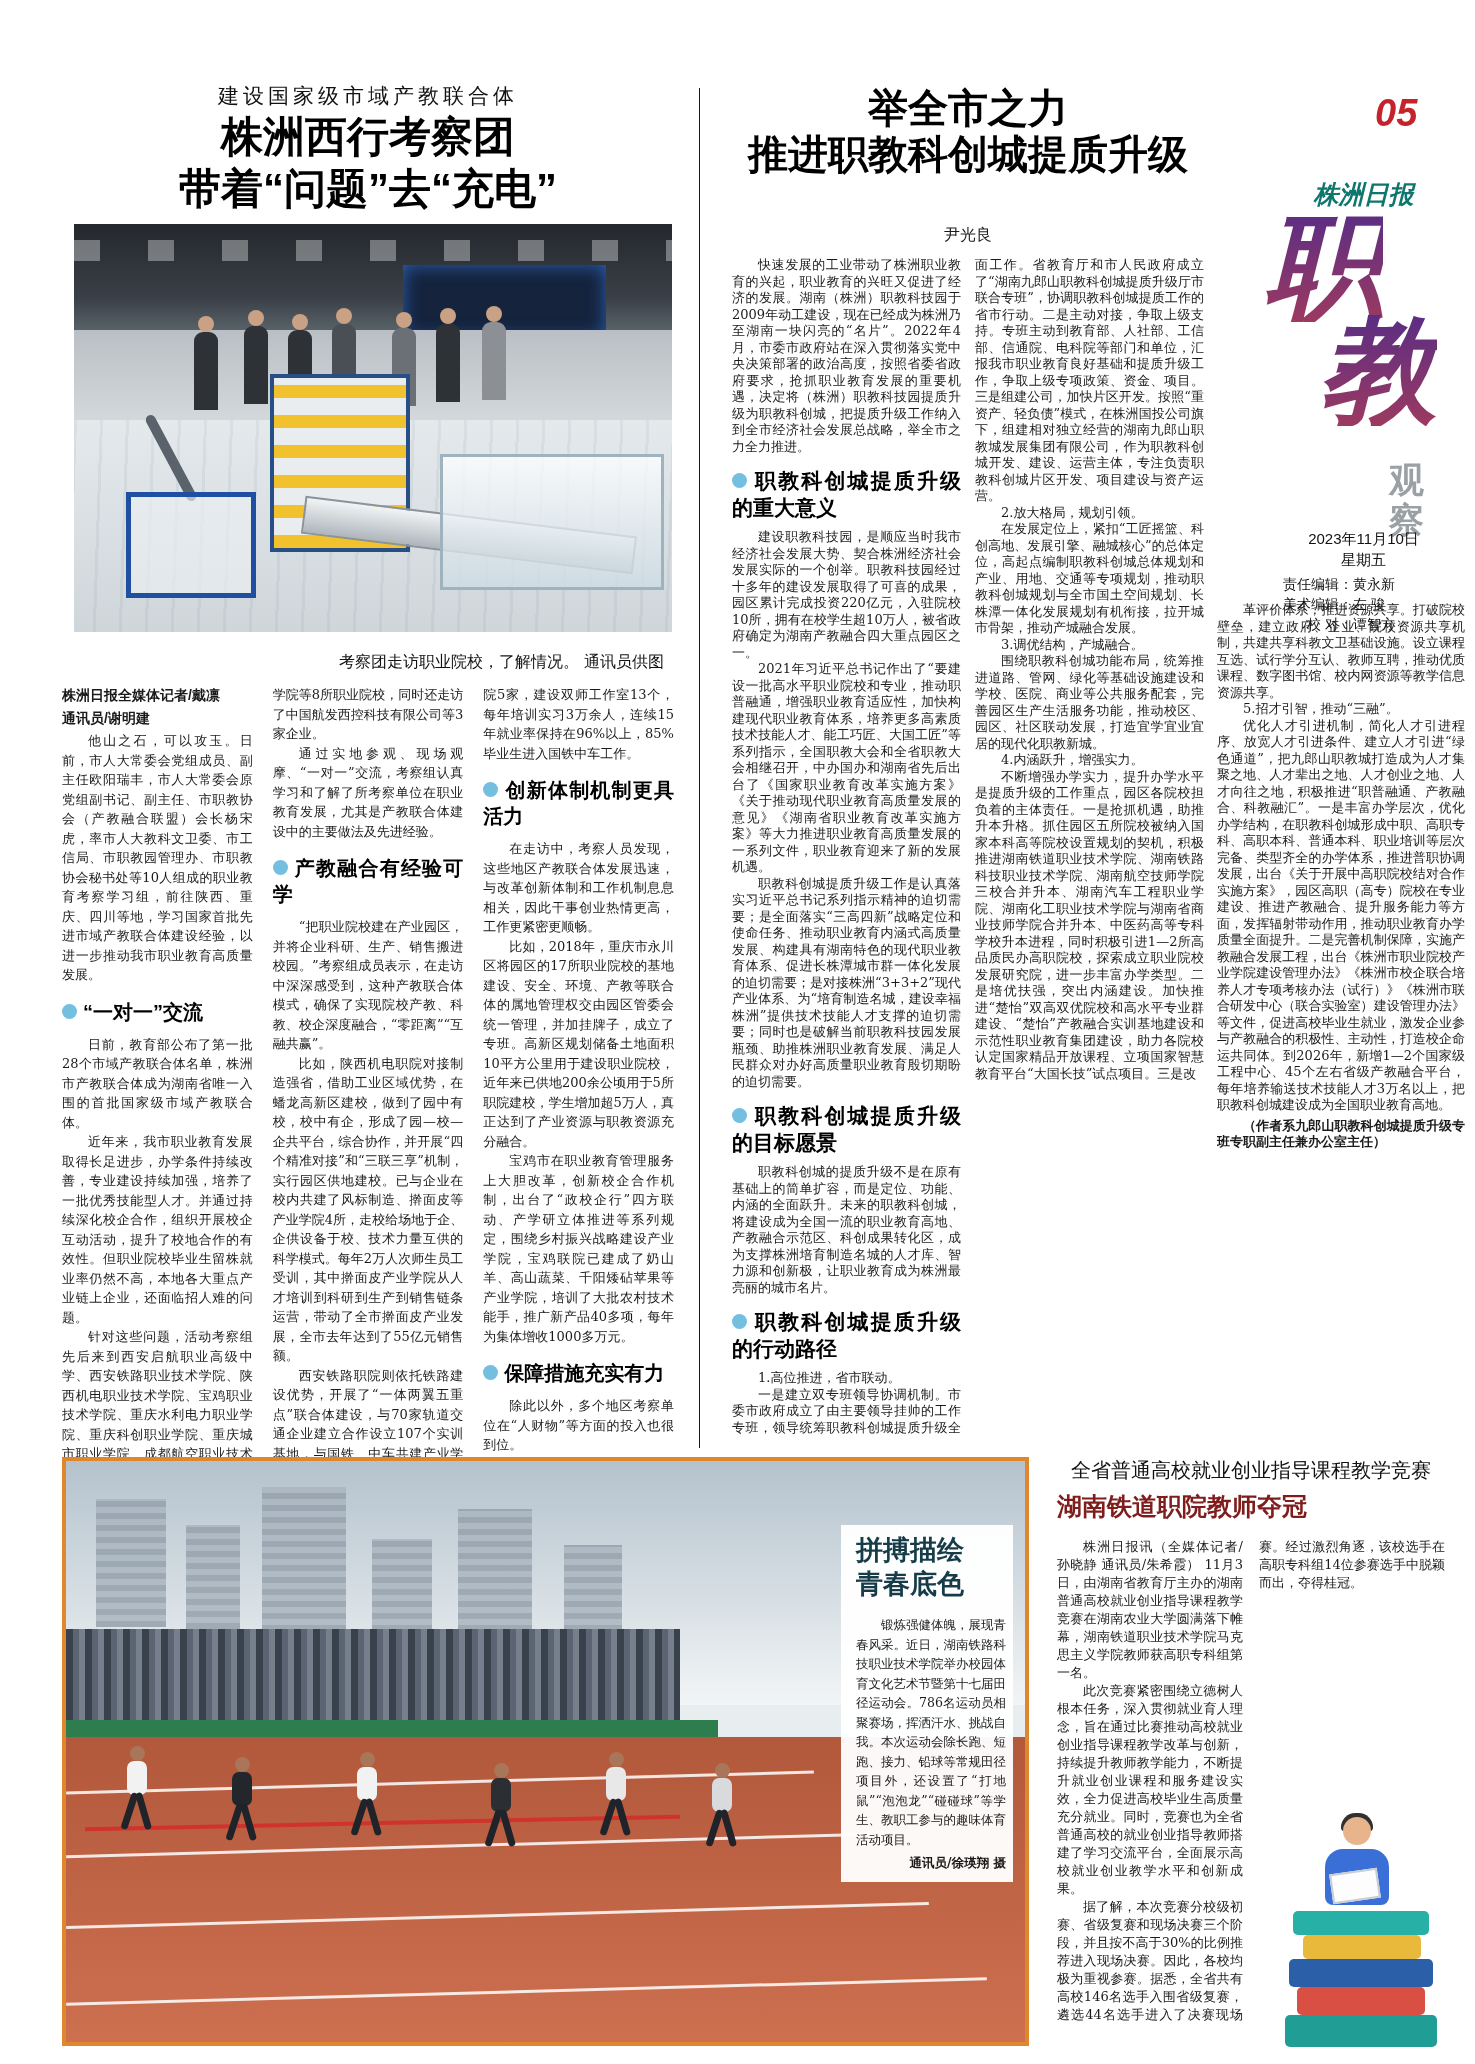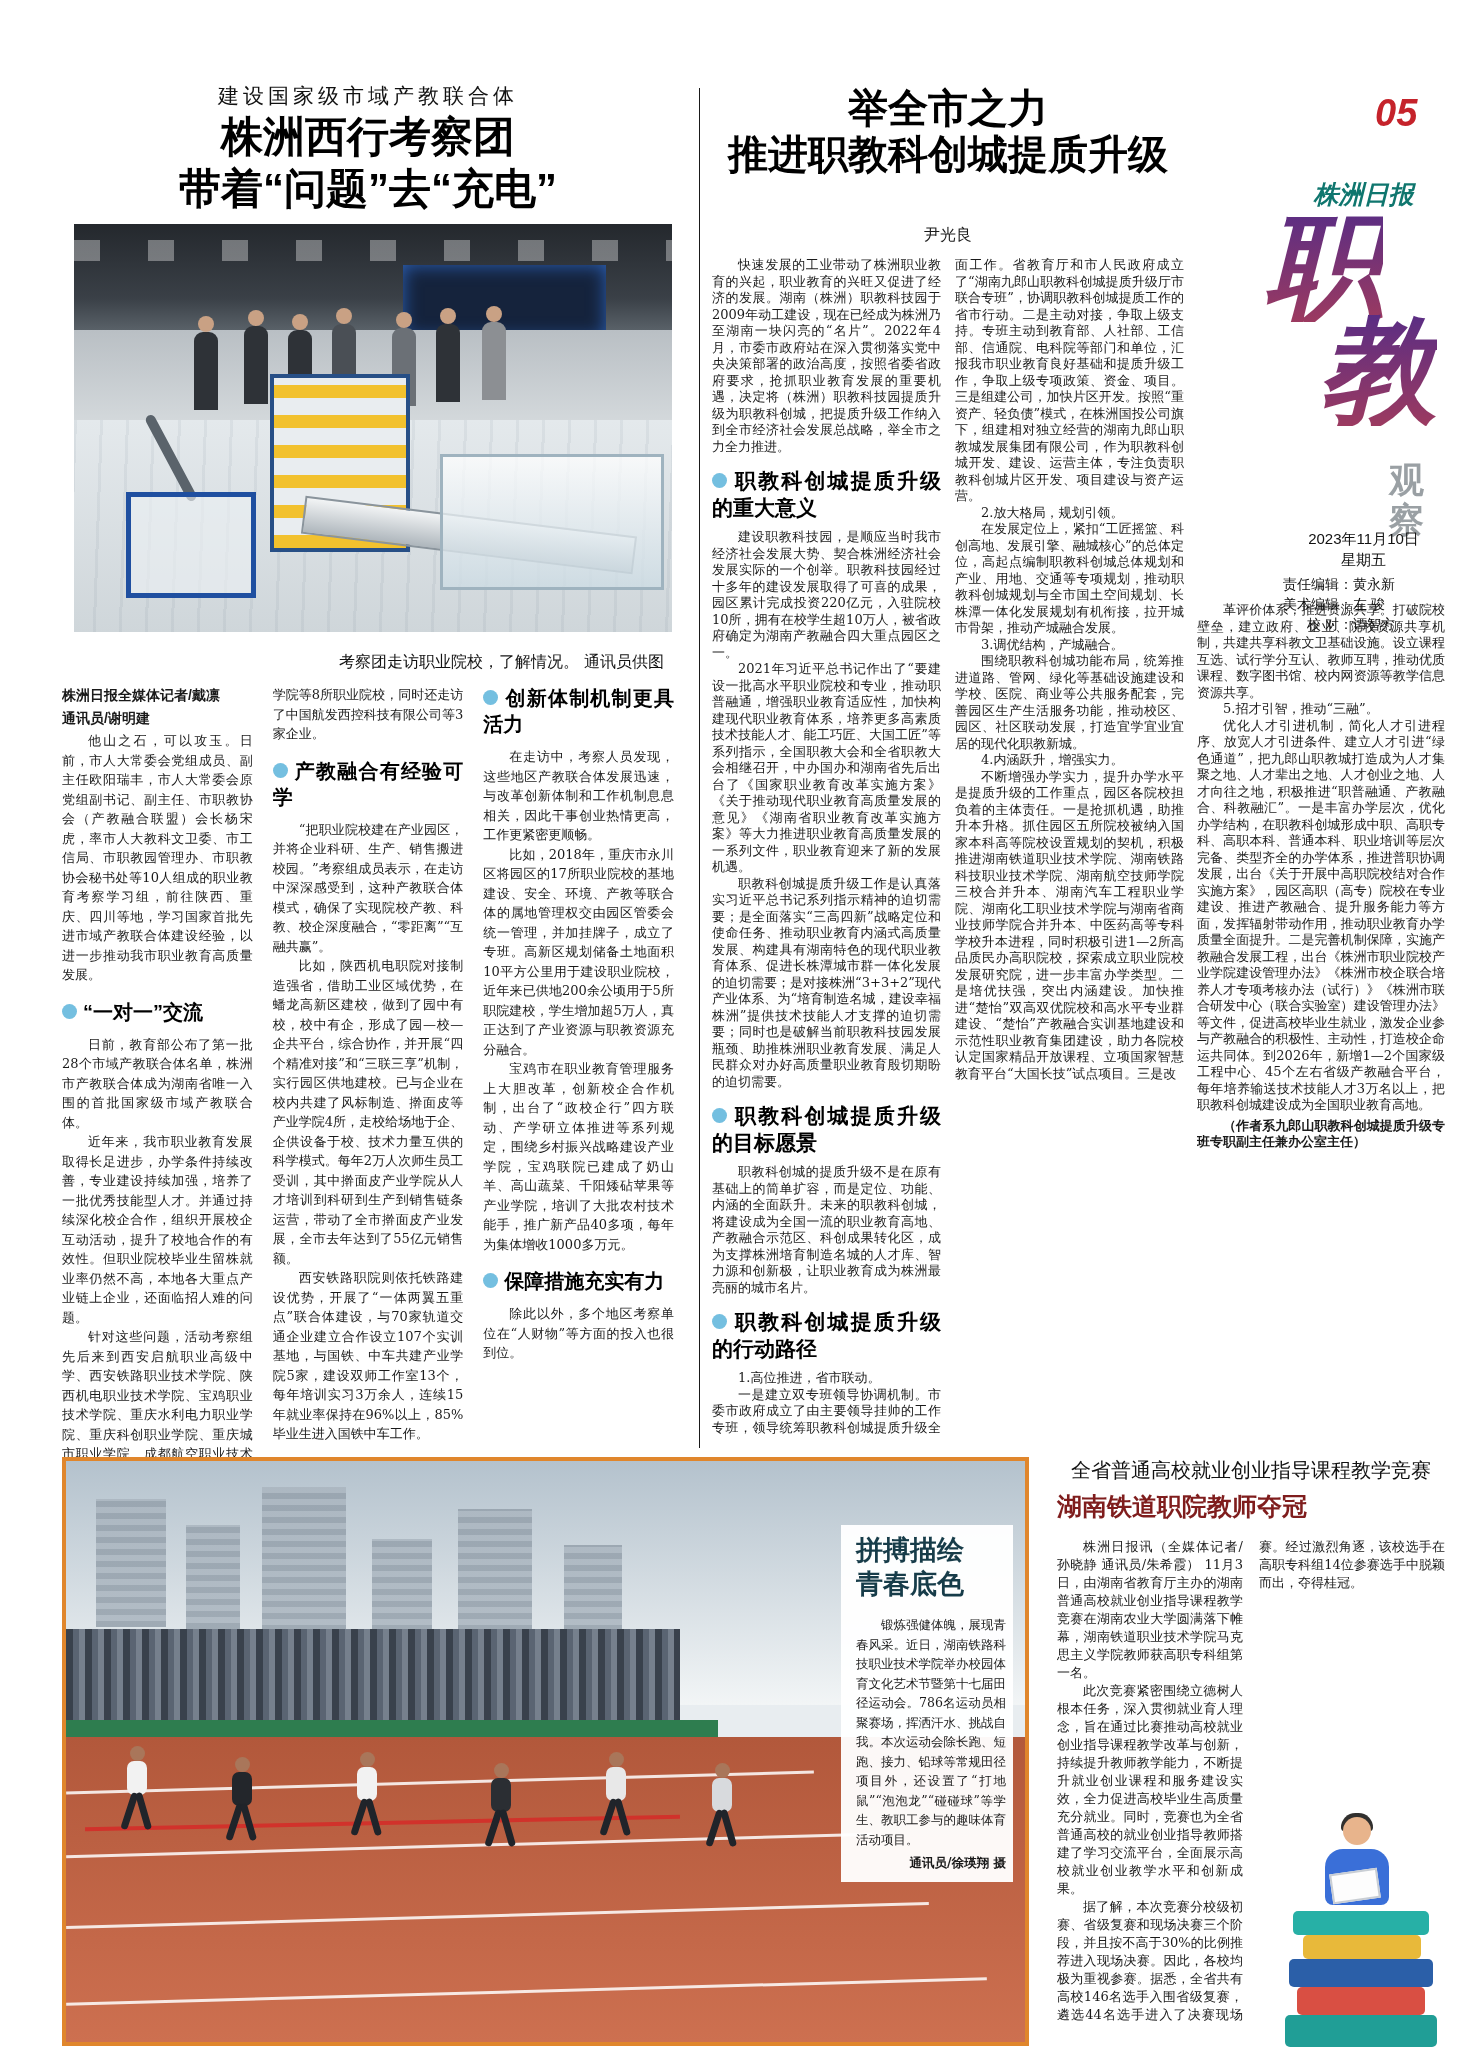--- a/index.html
+++ b/index.html
@@ -35,21 +35,21 @@
          font-size:13px;line-height:19.5px;}
   .para{margin:0;text-indent:2em;}
   .byline{margin:0 0 2px 0;font-weight:bold;font-family:"Liberation Sans",sans-serif;font-size:14px;line-height:21px;}
   .subhead{margin:14px 0 10px 0;font-family:"Liberation Sans",sans-serif;font-weight:bold;
            font-size:20px;line-height:26px;color:#000;text-indent:0;}
   .dot{display:inline-block;width:15px;height:15px;border-radius:50%;background:#74bfe0;margin-right:6px;}
   .attr{margin:4px 0 0 0;text-indent:2em;font-weight:bold;}
   
   .vrule{position:absolute;left:699px;top:88px;width:1px;height:1360px;background:#1a1a1a;}
   
-  .mid-art{position:absolute;left:712px;top:85px;width:733px;height:1365px;}
+  .mid-art{position:absolute;left:732px;top:85px;width:733px;height:1365px;}
   .m-head{position:absolute;left:0;top:0;width:472px;text-align:center;}
   .mt{margin:0;font-size:40px;line-height:46px;font-weight:bold;font-family:"Liberation Sans",sans-serif;color:#000;}
   .m-author{position:absolute;left:0;top:140px;width:472px;text-align:center;font-size:16px;}
   .m-body-left{position:absolute;left:0;top:172px;width:472px;height:1193px;column-count:2;column-gap:14px;
       column-fill:auto;overflow:hidden;font-size:13px;line-height:16.5px;text-align:justify;}
   .m-body-left .subhead,.m-body-right .subhead{font-size:21px;line-height:27px;margin:12px 0 8px 0;}
   .m-body-right{position:absolute;left:485px;top:517px;width:248px;height:848px;overflow:hidden;
       font-size:13px;line-height:16.5px;text-align:justify;}
   
   .masthead{position:absolute;left:1257px;top:92px;width:213px;height:500px;font-family:"Liberation Sans",sans-serif;}
@@ -139,20 +139,21 @@
     <div class="caption">考察团走访职业院校，了解情况。 通讯员供图</div>
 
     <div class="body cols3">
         <p class="byline">株洲日报全媒体记者/戴凛</p>
         <p class="byline">通讯员/谢明建</p>
         <p class="para">他山之石，可以攻玉。日前，市人大常委会党组成员、副主任欧阳瑞丰，市人大常委会原党组副书记、副主任、市职教协会（产教融合联盟）会长杨宋虎，率市人大教科文卫委、市工信局、市职教园管理办、市职教协会秘书处等10人组成的职业教育考察学习组，前往陕西、重庆、四川等地，学习国家首批先进市域产教联合体建设经验，以进一步推动我市职业教育高质量发展。</p>
         <div class="subhead"><span class="dot"></span><span>“一对一”交流</span></div>
         <p class="para">日前，教育部公布了第一批28个市域产教联合体名单，株洲市产教联合体成为湖南省唯一入围的首批国家级市域产教联合体。</p>
         <p class="para">近年来，我市职业教育发展取得长足进步，办学条件持续改善，专业建设持续加强，培养了一批优秀技能型人才。并通过持续深化校企合作，组织开展校企互动活动，提升了校地合作的有效性。但职业院校毕业生留株就业率仍然不高，本地各大重点产业链上企业，还面临招人难的问题。</p>
         <p class="para">针对这些问题，活动考察组先后来到西安启航职业高级中学、西安铁路职业技术学院、陕西机电职业技术学院、宝鸡职业技术学院、重庆水利电力职业学院、重庆科创职业学院、重庆城市职业学院、成都航空职业技术学院等8所职业院校，同时还走访了中国航发西控科技有限公司等3家企业。</p>
+        <p class="para">通过实地参观、现场观摩、“一对一”交流，考察组认真学习和了解了所考察单位在职业教育发展，尤其是产教联合体建设中的主要做法及先进经验。</p>
         <div class="subhead"><span class="dot"></span><span>产教融合有经验可学</span></div>
         <p class="para">“把职业院校建在产业园区，并将企业科研、生产、销售搬进校园。”考察组成员表示，在走访中深深感受到，这种产教联合体模式，确保了实现院校产教、科教、校企深度融合，“零距离”“互融共赢”。</p>
         <p class="para">比如，陕西机电职院对接制造强省，借助工业区域优势，在蟠龙高新区建校，做到了园中有校，校中有企，形成了园—校—企共平台，综合协作，并开展“四个精准对接”和“三联三享”机制，实行园区供地建校。已与企业在校内共建了风标制造、擀面皮等产业学院4所，走校给场地于企、企供设备于校、技术力量互供的科学模式。每年2万人次师生员工受训，其中擀面皮产业学院从人才培训到科研到生产到销售链条运营，带动了全市擀面皮产业发展，全市去年达到了55亿元销售额。</p>
         <p class="para">西安铁路职院则依托铁路建设优势，开展了“一体两翼五重点”联合体建设，与70家轨道交通企业建立合作设立107个实训基地，与国铁、中车共建产业学院5家，建设双师工作室13个，每年培训实习3万余人，连续15年就业率保持在96%以上，85%毕业生进入国铁中车工作。</p>
         <div class="subhead"><span class="dot"></span><span>创新体制机制更具活力</span></div>
         <p class="para">在走访中，考察人员发现，这些地区产教联合体发展迅速，与改革创新体制和工作机制息息相关，因此干事创业热情更高，工作更紧密更顺畅。</p>
         <p class="para">比如，2018年，重庆市永川区将园区的17所职业院校的基地建设、安全、环境、产教等联合体的属地管理权交由园区管委会统一管理，并加挂牌子，成立了专班。高新区规划储备土地面积10平方公里用于建设职业院校，近年来已供地200余公顷用于5所职院建校，学生增加超5万人，真正达到了产业资源与职教资源充分融合。</p>
         <p class="para">宝鸡市在职业教育管理服务上大胆改革，创新校企合作机制，出台了“政校企行”四方联动、产学研立体推进等系列规定，围绕乡村振兴战略建设产业学院，宝鸡联院已建成了奶山羊、高山蔬菜、千阳矮砧苹果等产业学院，培训了大批农村技术能手，推广新产品40多项，每年为集体增收1000多万元。</p>
         <div class="subhead"><span class="dot"></span><span>保障措施充实有力</span></div>
         <p class="para">除此以外，多个地区考察单位在“人财物”等方面的投入也很到位。</p>

